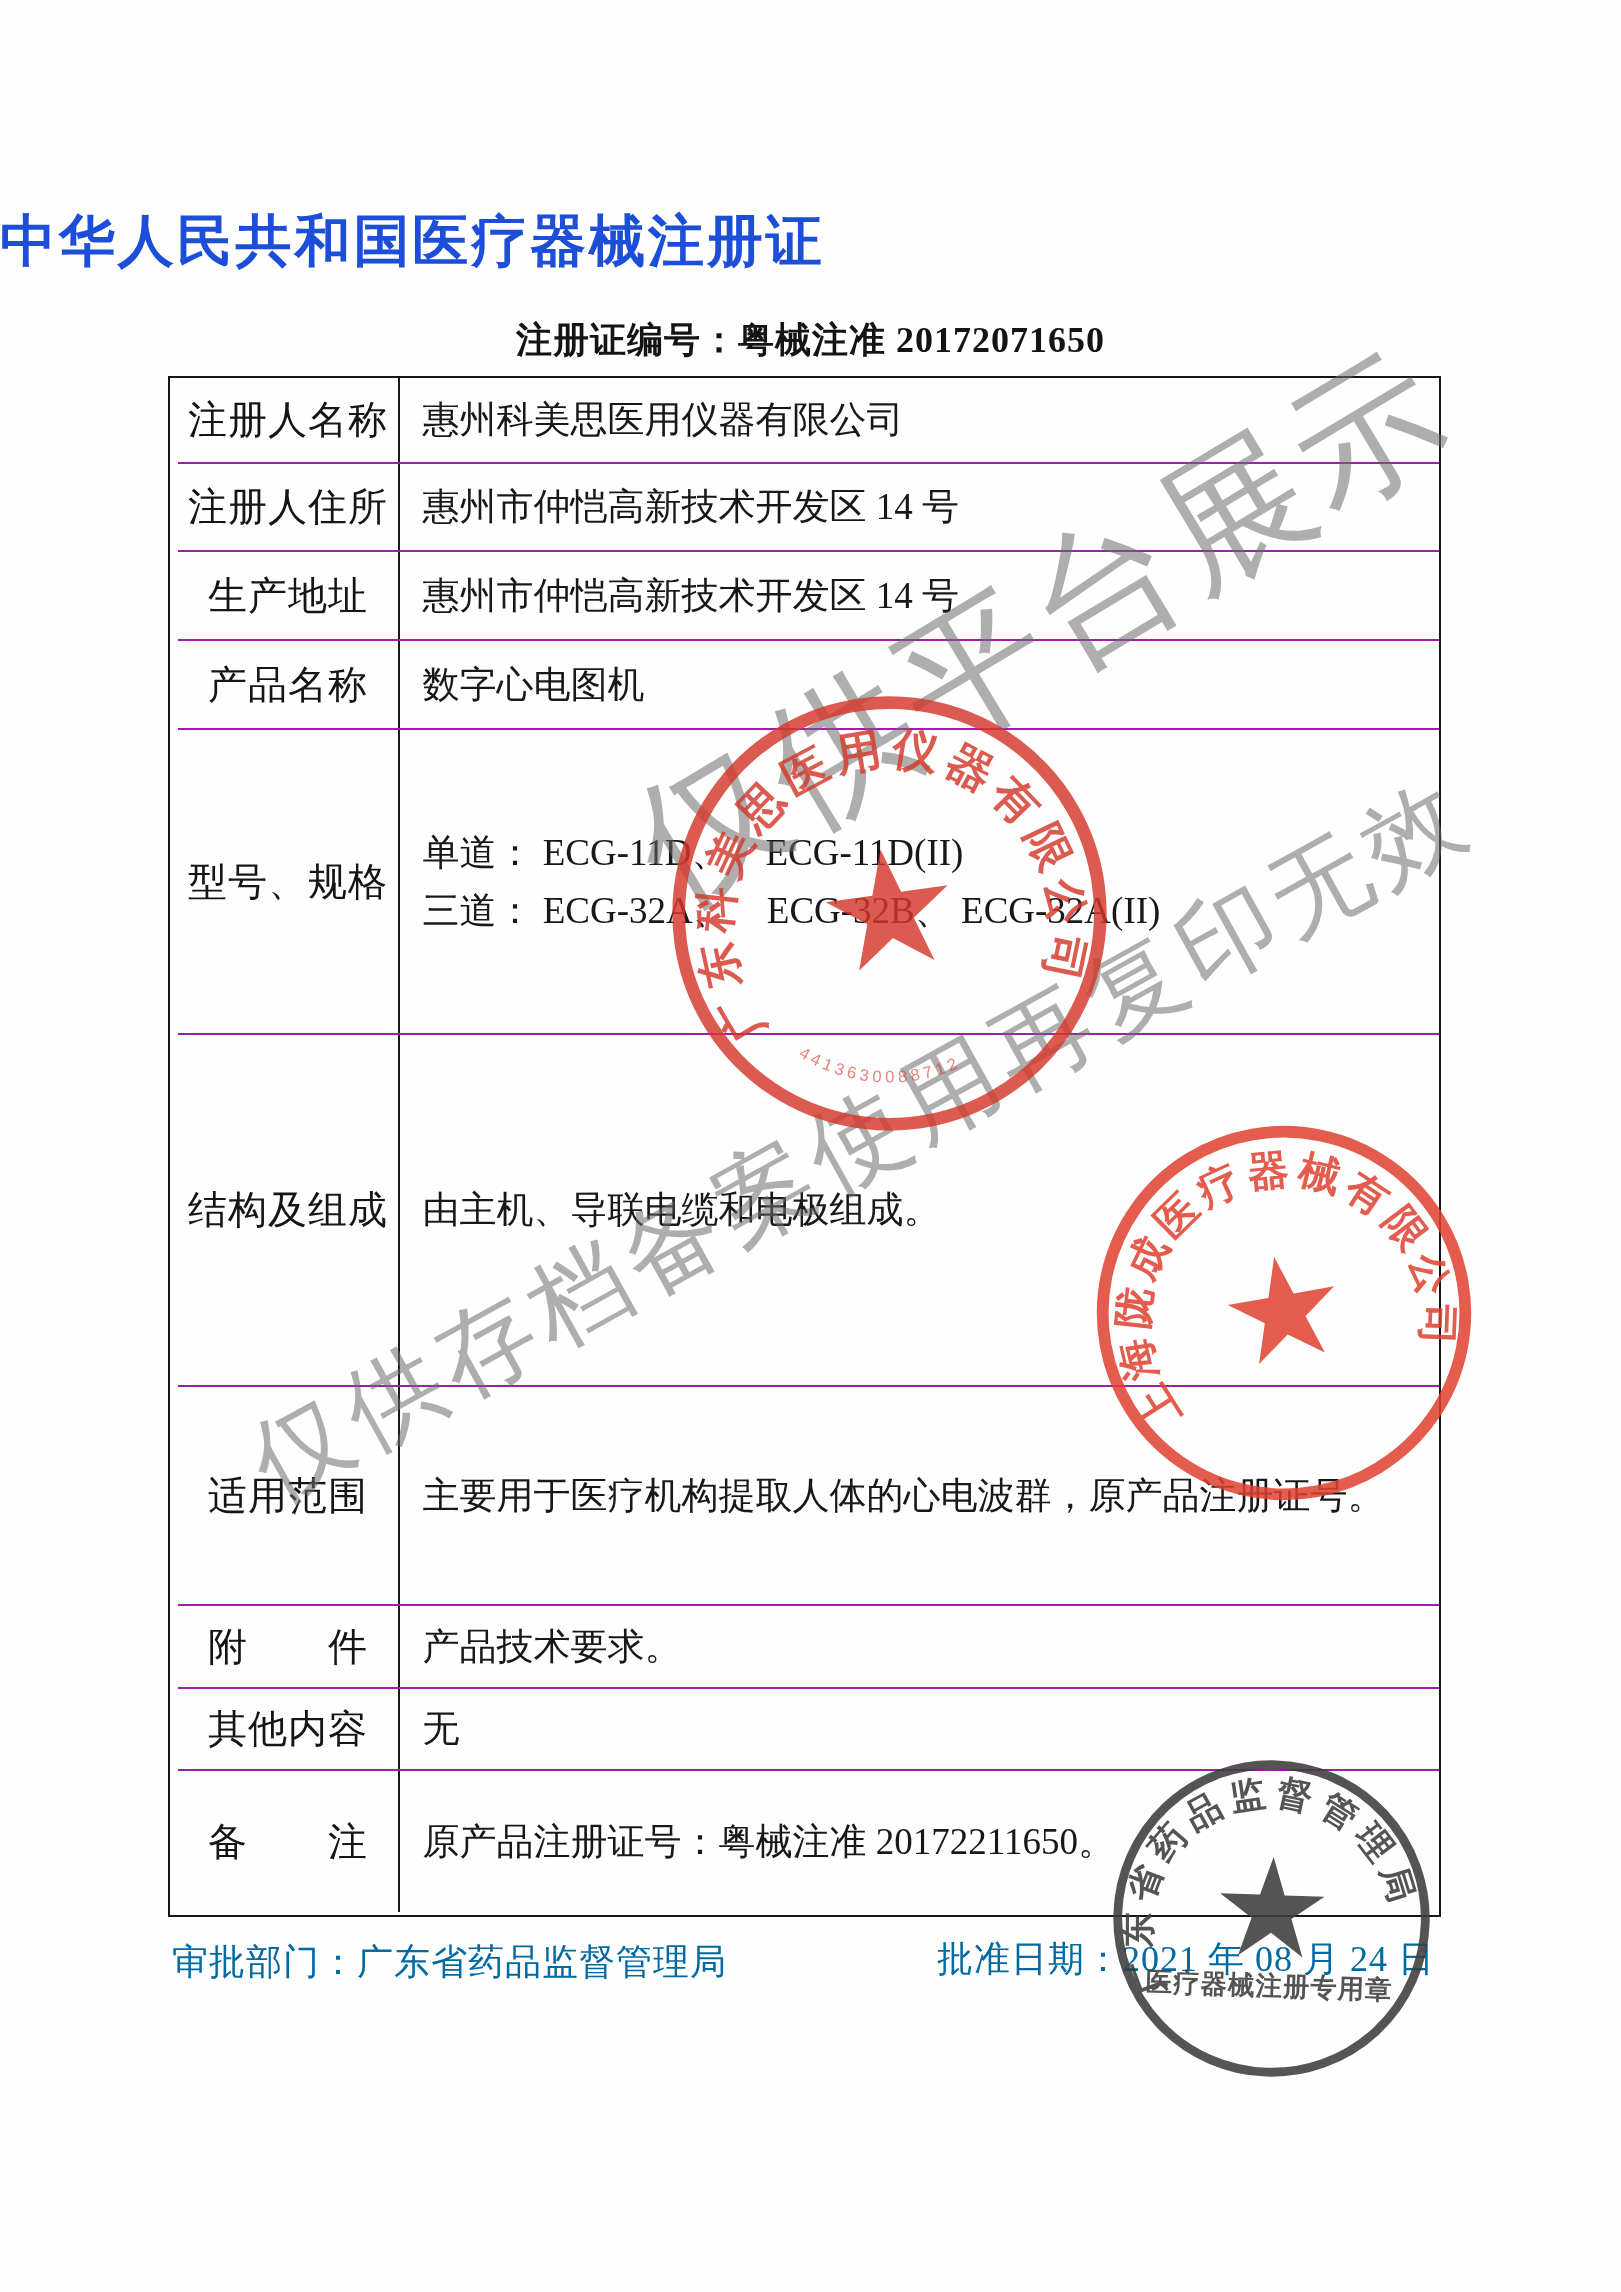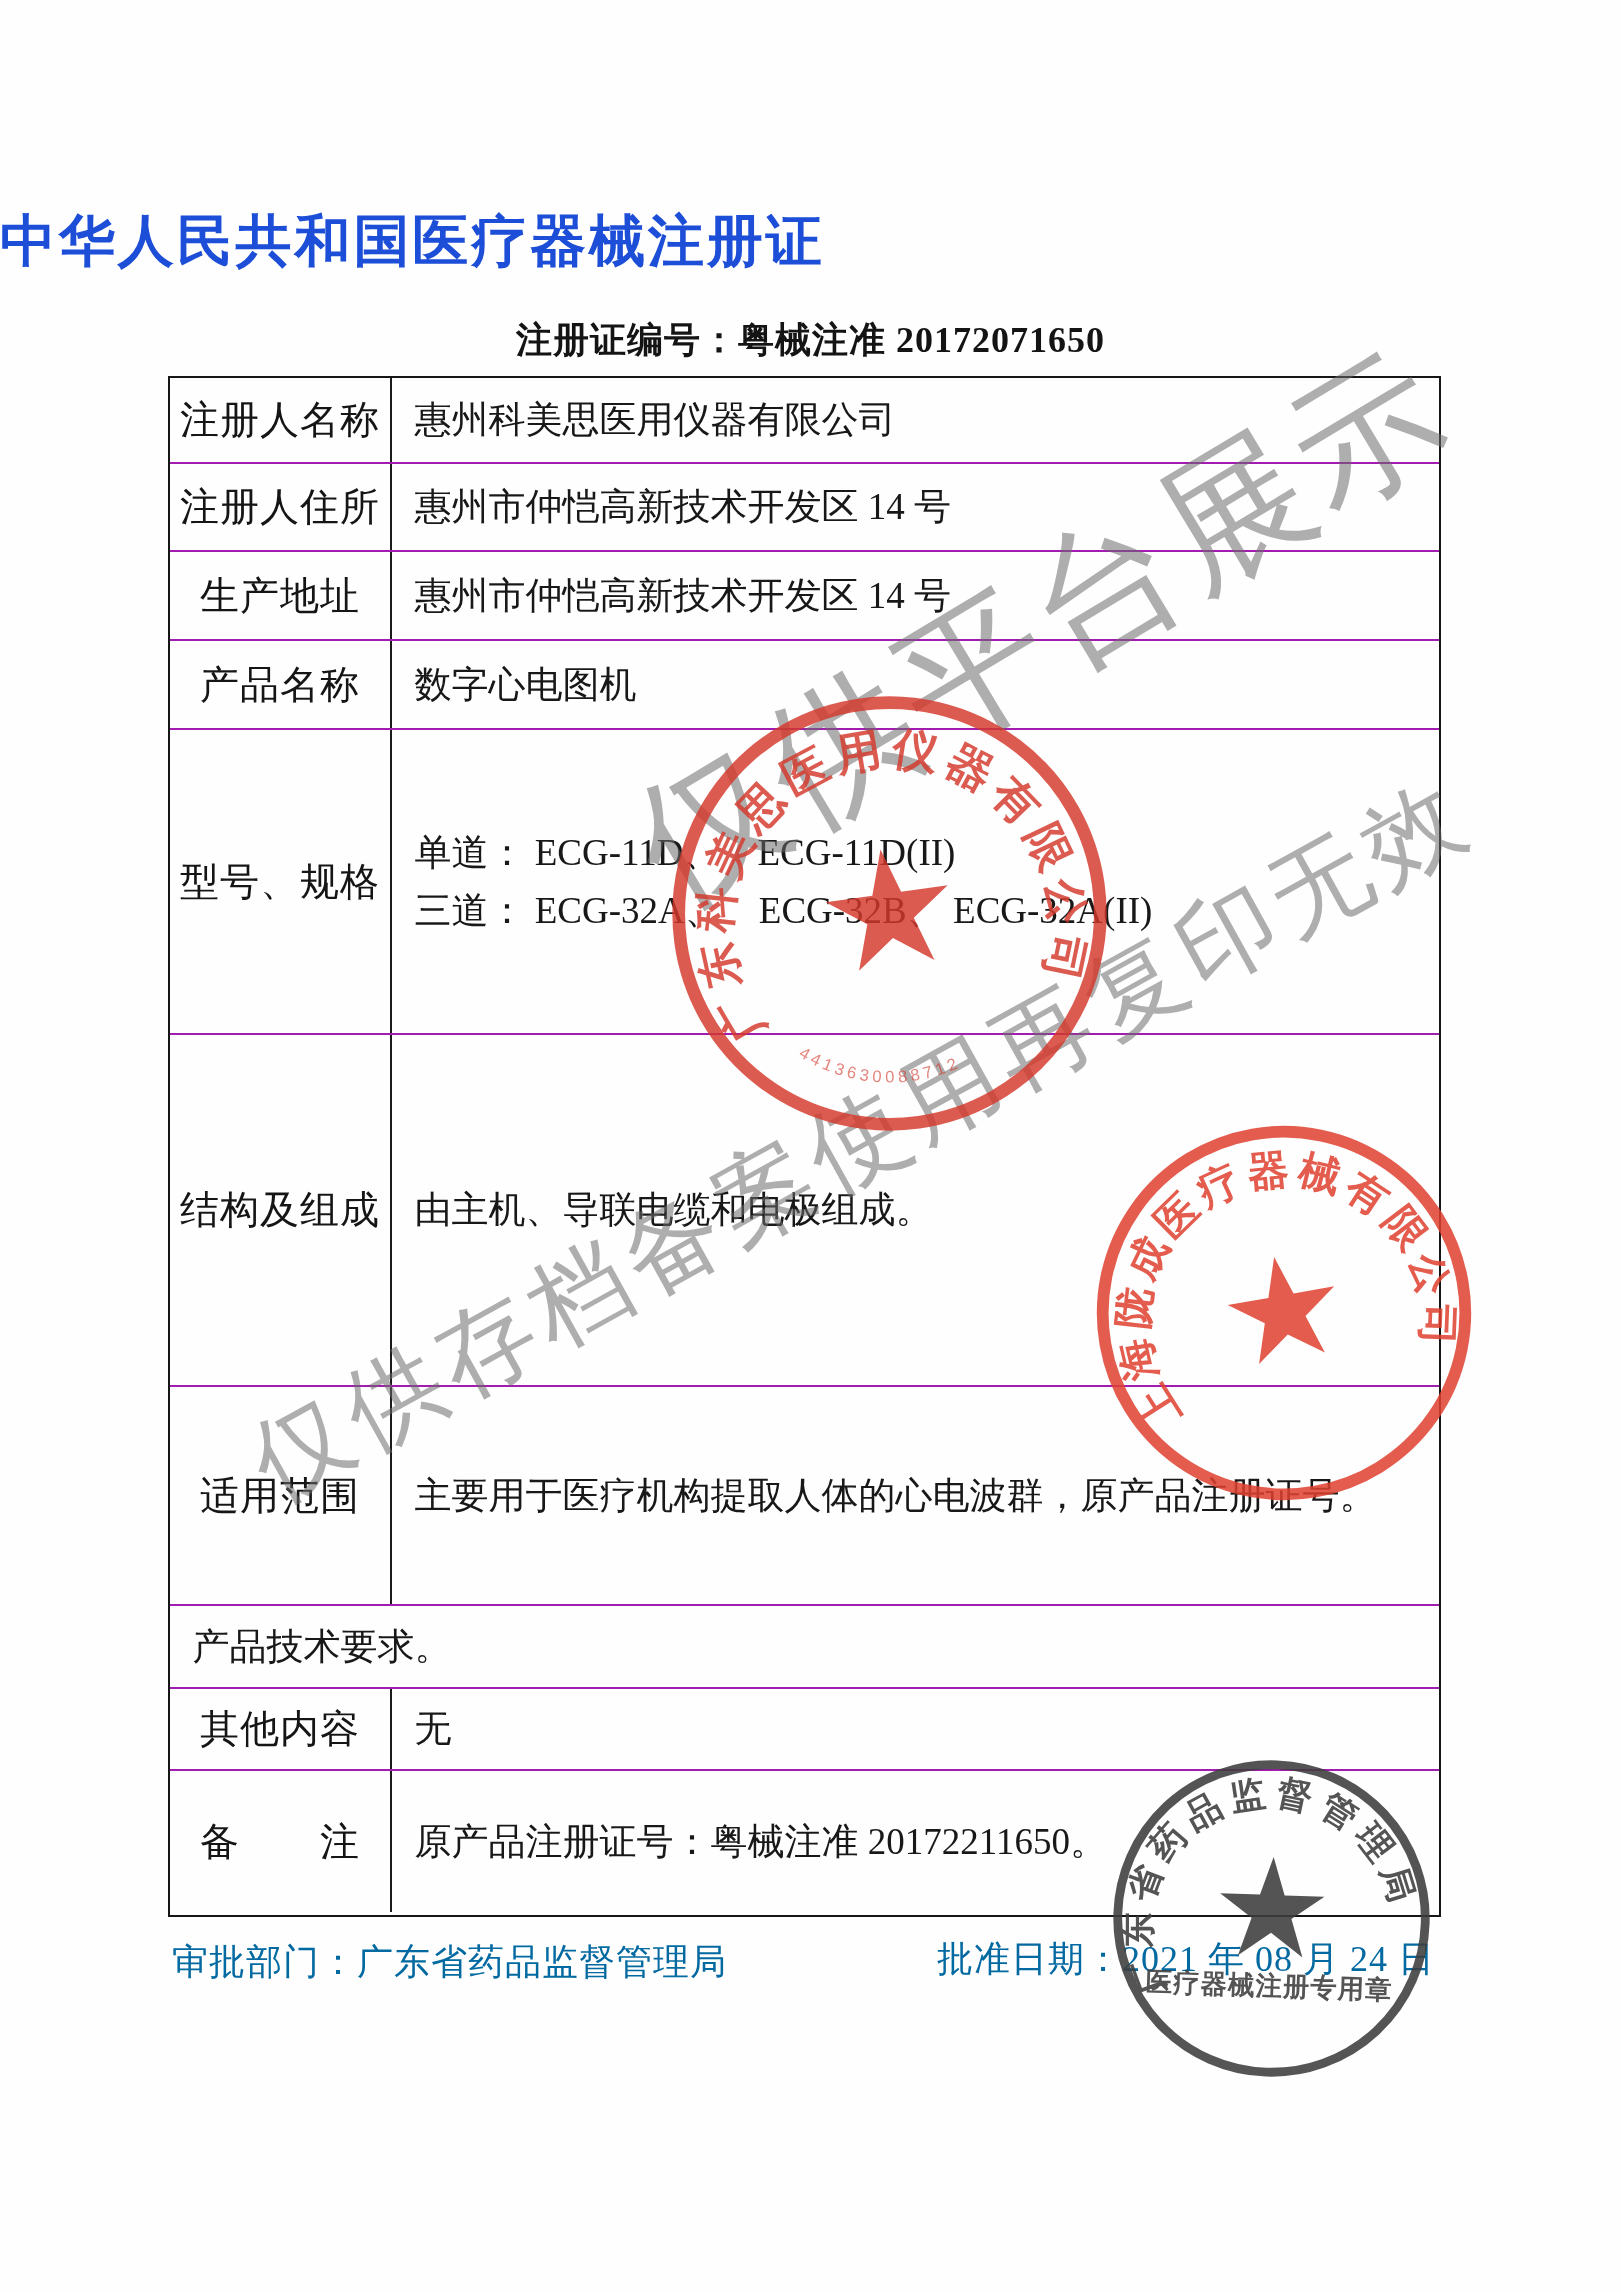--- a/index.html
+++ b/index.html
@@ -28,21 +28,21 @@
   }
   
   .cert-table{
     position:absolute;left:168px;top:376px;width:1273px;height:1541px;
     border:2.9px solid #161616;
     box-sizing:border-box;
     display:flex;flex-direction:column;
     background:transparent;
     z-index:1;
   }
-  .trow{display:flex;box-sizing:border-box;flex:0 0 auto;}
+  .trow{display:flex;box-sizing:border-box;flex:0 0 auto;margin-left:8px;}
   .trow + .trow{border-top:2px solid #a21caf;}
   .tlabel{
     flex:0 0 222px;width:222px;box-sizing:border-box;
     border-right:2px solid #1a1a1a;
     display:flex;align-items:center;justify-content:center;
     font-size:39px;letter-spacing:1px;color:#151515;
     text-align:center;
   }
   .tvalue{
     flex:1 1 auto;box-sizing:border-box;
@@ -126,20 +126,21 @@
       <div class="tlabel">结构及组成</div>
       <div class="tvalue">由主机、导联电缆和电极组成。</div>
     </div>
 
     <div class="trow" style="height:219px">
       <div class="tlabel">适用范围</div>
       <div class="tvalue">主要用于医疗机构提取人体的心电波群，原产品注册证号。</div>
     </div>
 
     <div class="trow" style="height:83px">
+      <div class="tlabel">附　　件</div>
       <div class="tvalue">产品技术要求。</div>
     </div>
 
     <div class="trow" style="height:82px">
       <div class="tlabel">其他内容</div>
       <div class="tvalue">无</div>
     </div>
 
     <div class="trow" style="height:143px">
       <div class="tlabel">备　　注</div>

